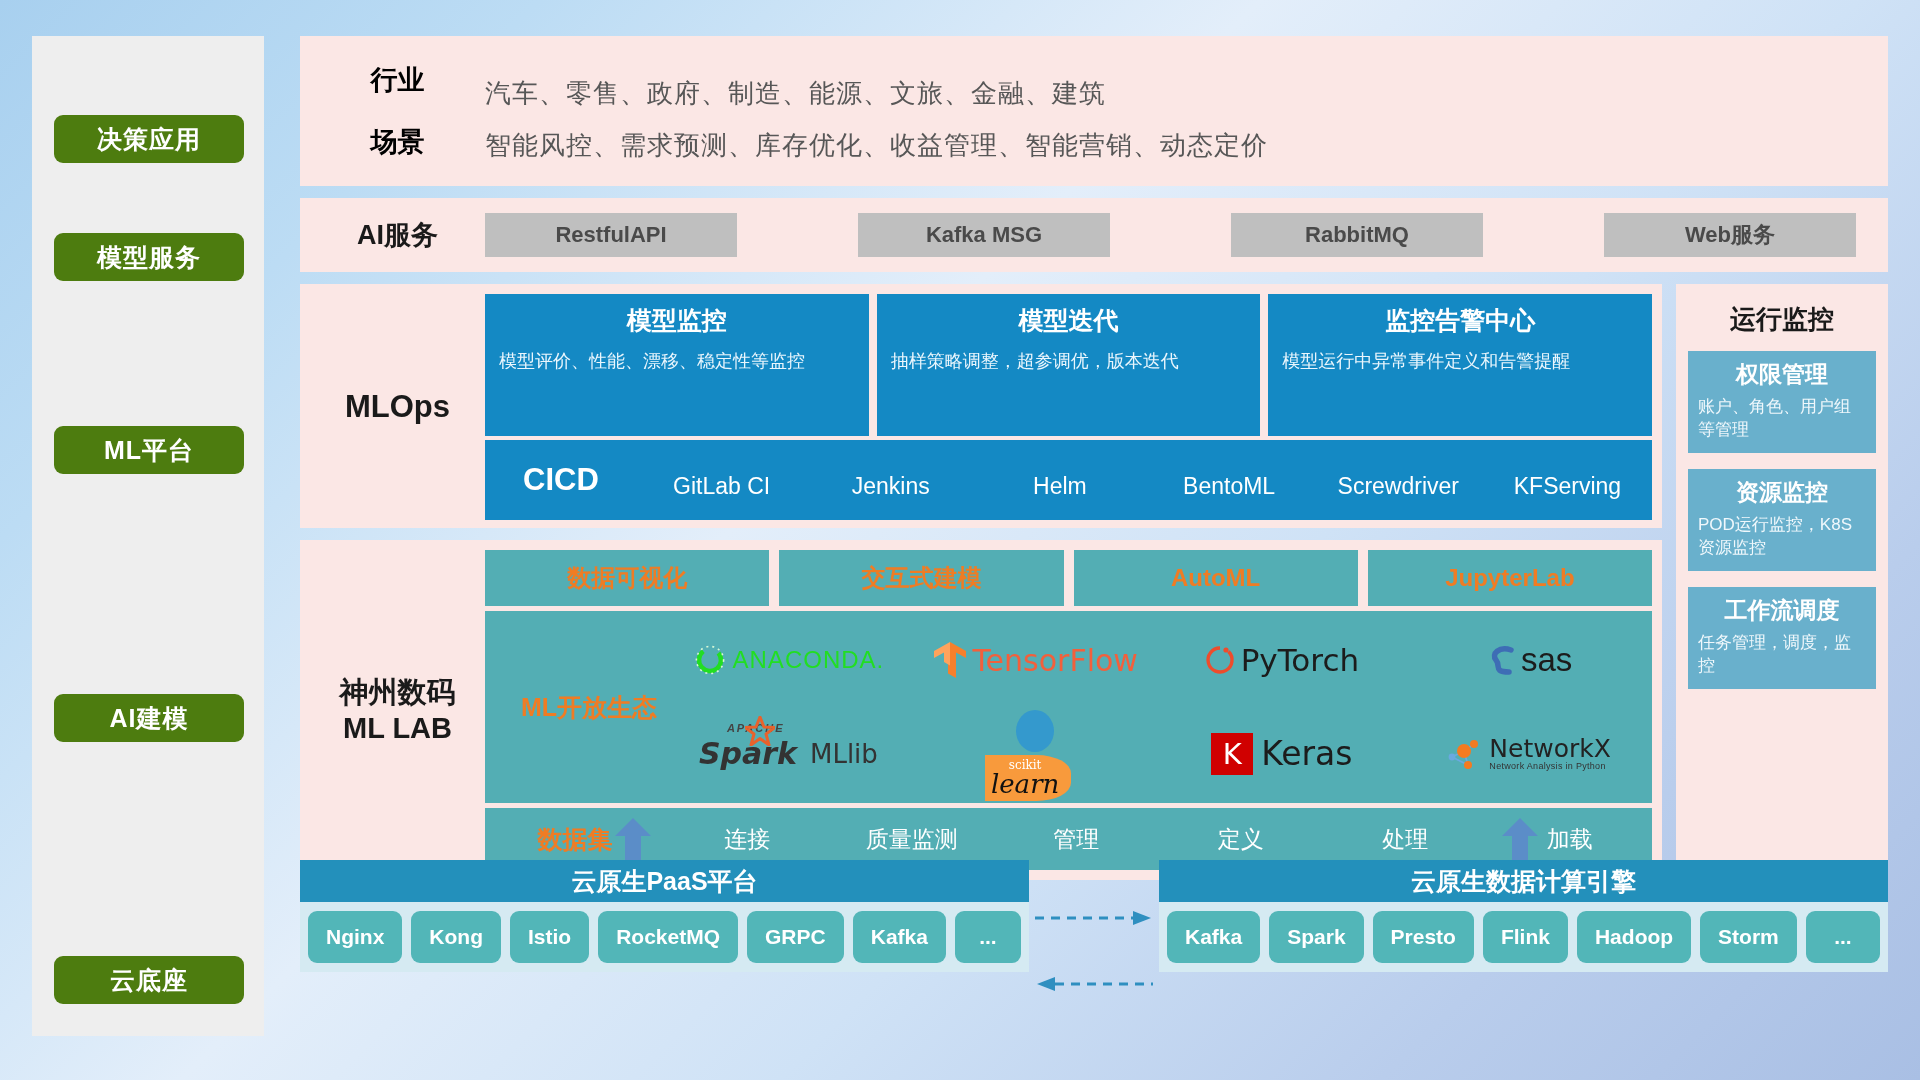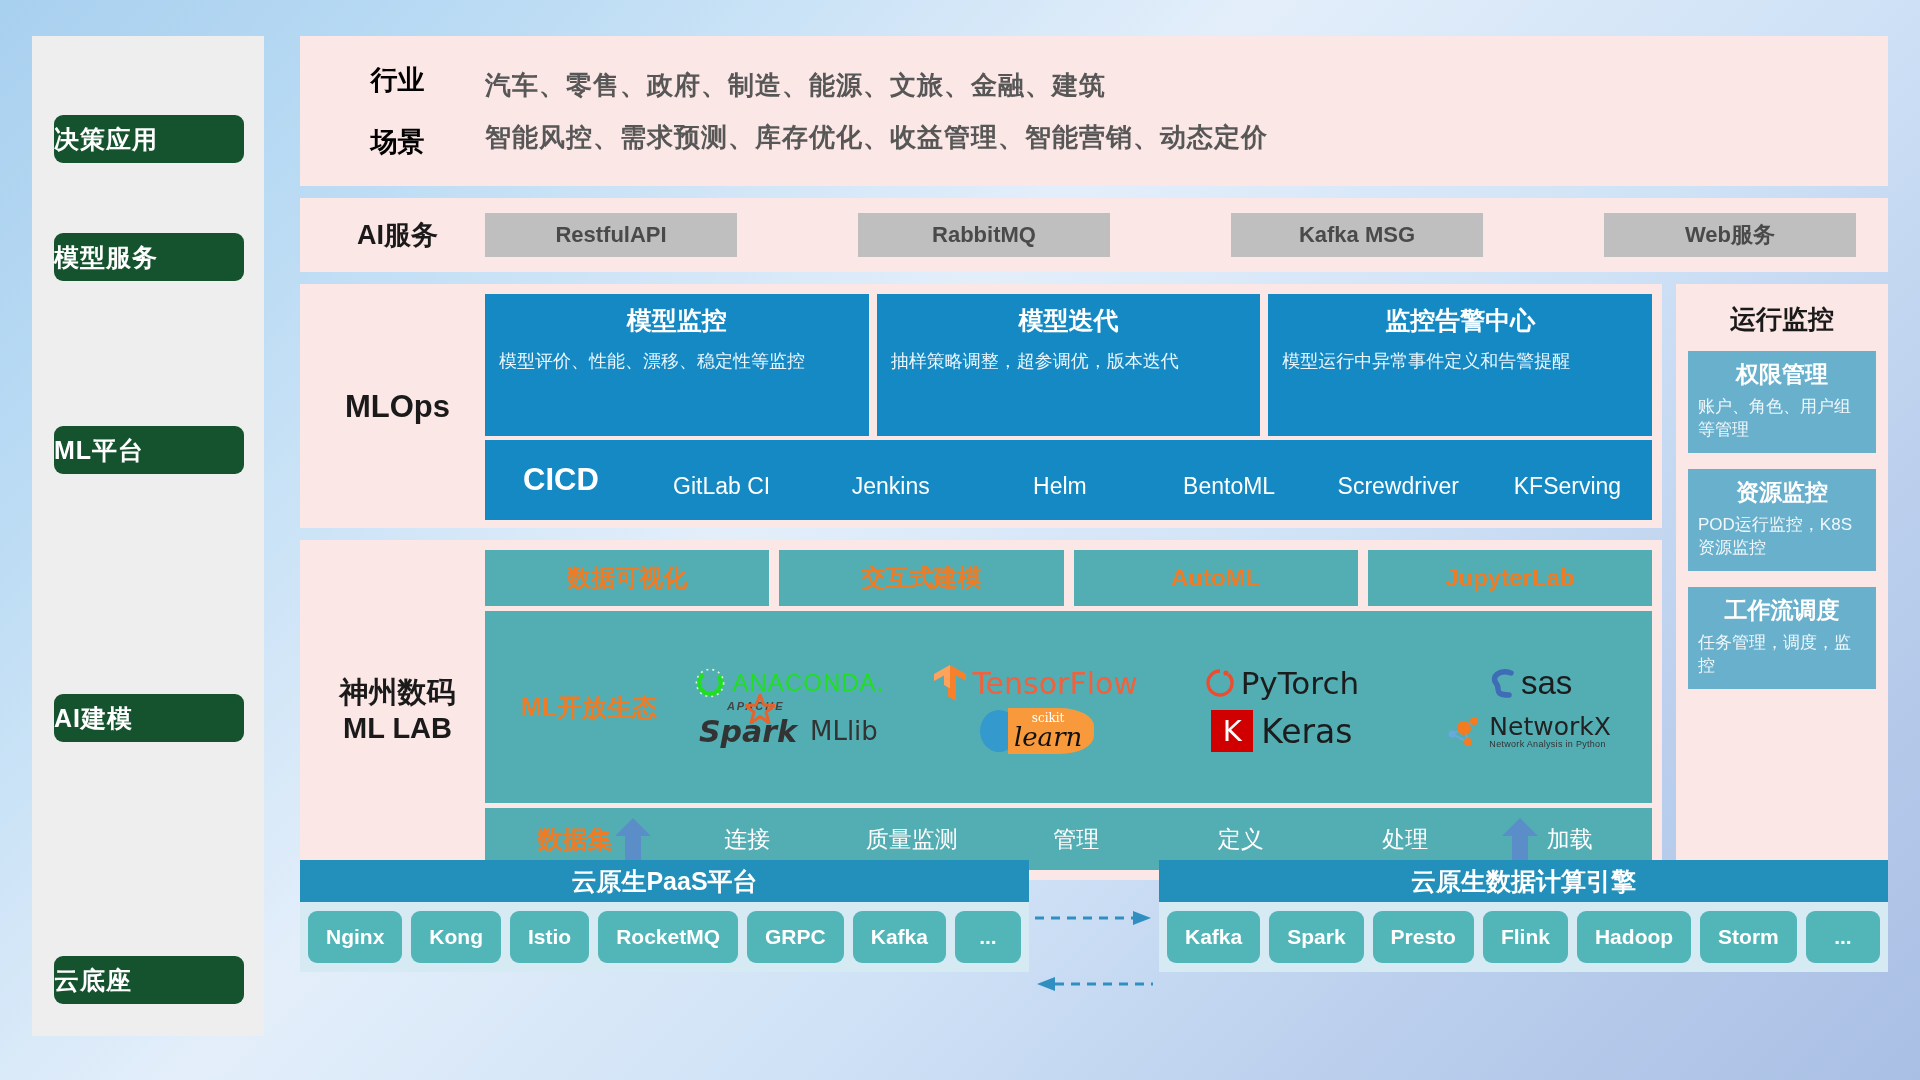--- a/index.html
+++ b/index.html
@@ -14,23 +14,23 @@
   }
 
   
   #left-rail {
     position: absolute; left: 32px; top: 36px;
     width: 232px; height: 1000px;
     background: #eeeeee;
   }
   .tier-pill {
     position: absolute; left: 22px; width: 190px; height: 48px;
-    background: #14532d; border-radius: 9px;
+    background: #4d7c0f; border-radius: 9px;
     color: #fff; font-weight: bold; font-size: 25px;
-    display: flex; align-items: center; 
+    display: flex; align-items: center; justify-content: center;
     letter-spacing: 1px;
   }
   .tier-pill.p0 { top: 79px; }
   .tier-pill.p1 { top: 197px; }
   .tier-pill.p2 { top: 390px; }
   .tier-pill.p3 { top: 658px; }
   .tier-pill.p4 { top: 920px; }
 
   
   #main { position: absolute; left: 300px; top: 36px; width: 1588px; }
@@ -42,21 +42,21 @@
   }
   .band-label {
     flex: 0 0 175px;
     font-weight: bold; font-size: 27px; color: #1a1a1a;
     text-align: center; line-height: 1.28;
   }
   .band-body { flex: 1; }
 
   
   #band-industry { height: 150px; padding: 0 10px; }
-  .kv-row { display: flex; align-items: center; height: 52px; font-weight: bold; }
+  .kv-row { display: flex; align-items: flex-end; height: 52px; }
   .kv-val { font-size: 26px; color: #575757; letter-spacing: 1px; }
   .lbl-stack { display: flex; flex-direction: column; gap: 10px;
                flex: 0 0 175px; }
   .lbl-stack div { font-weight: bold; font-size: 27px; text-align: center; height: 52px;
                    display:flex; align-items:center; justify-content:center; }
 
   
   #band-ai { height: 74px; padding: 0 10px; }
   .svc-row { display: flex; gap: 0; justify-content: space-between; padding-right: 22px; }
   .svc-box {
@@ -173,22 +173,22 @@
         <span class="kv-val">智能风控、需求预测、库存优化、收益管理、智能营销、动态定价</span>
       </div>
     </div>
   </div>
 
   <div class="band" id="band-ai">
     <div class="band-label">AI服务</div>
     <div class="band-body">
       <div class="svc-row">
         <div class="svc-box">RestfulAPI</div>
+        <div class="svc-box">Kafka MSG</div>
         <div class="svc-box">RabbitMQ</div>
-        <div class="svc-box">Kafka MSG</div>
         <div class="svc-box">Web服务</div>
       </div>
     </div>
   </div>
 
   <div id="mid-wrap">
     <div id="mid-left">
 
       <div class="band" id="band-mlops">
         <div class="band-label">MLOps</div>
@@ -278,21 +278,21 @@
                   <div style="position:relative;display:flex;align-items:flex-end;">
                     <span style="position:absolute;top:-14px;left:28px;font-size:11px;font-weight:bold;color:#444;letter-spacing:2px;font-style:italic;">APACHE</span>
                     <span style="font-size:30px;font-weight:bold;color:#333;font-style:italic;font-family:'DejaVu Sans',sans-serif;">Spark</span>
                     <svg width="30" height="30" viewBox="0 0 30 30" style="position:absolute;left:46px;top:-20px;">
                       <polygon points="15,1 19,11 30,11.5 21,18 24,29 15,22.5 6,29 9,18 0,11.5 11,11" fill="none" stroke="#e8622c" stroke-width="3" stroke-linejoin="round"></polygon>
                     </svg>
                   </div>
                   <span style="font-size:26px;color:#333;font-family:'DejaVu Sans',sans-serif;margin-left:6px;">MLlib</span>
                 </div>
 
-                <div style="display:flex;align-items:center;">
+                <div style="display:flex;align-items:center;flex-direction:column;">
                   <svg width="46" height="48" viewBox="0 0 46 48">
                     <ellipse cx="23" cy="24" rx="19" ry="21" fill="#3499cd"></ellipse>
                   </svg>
                   <div style="margin-left:-14px;background:#f89a3c;border-radius:0 40% 40% 0;padding:3px 12px 4px 6px;
                               display:flex;flex-direction:column;align-items:center;">
                     <span style="font-size:12px;color:#fff;font-family:'DejaVu Serif',serif;">scikit</span>
                     <span style="font-size:26px;color:#111;font-style:italic;font-family:'DejaVu Serif',serif;line-height:0.95;">learn</span>
                   </div>
                 </div>
 

